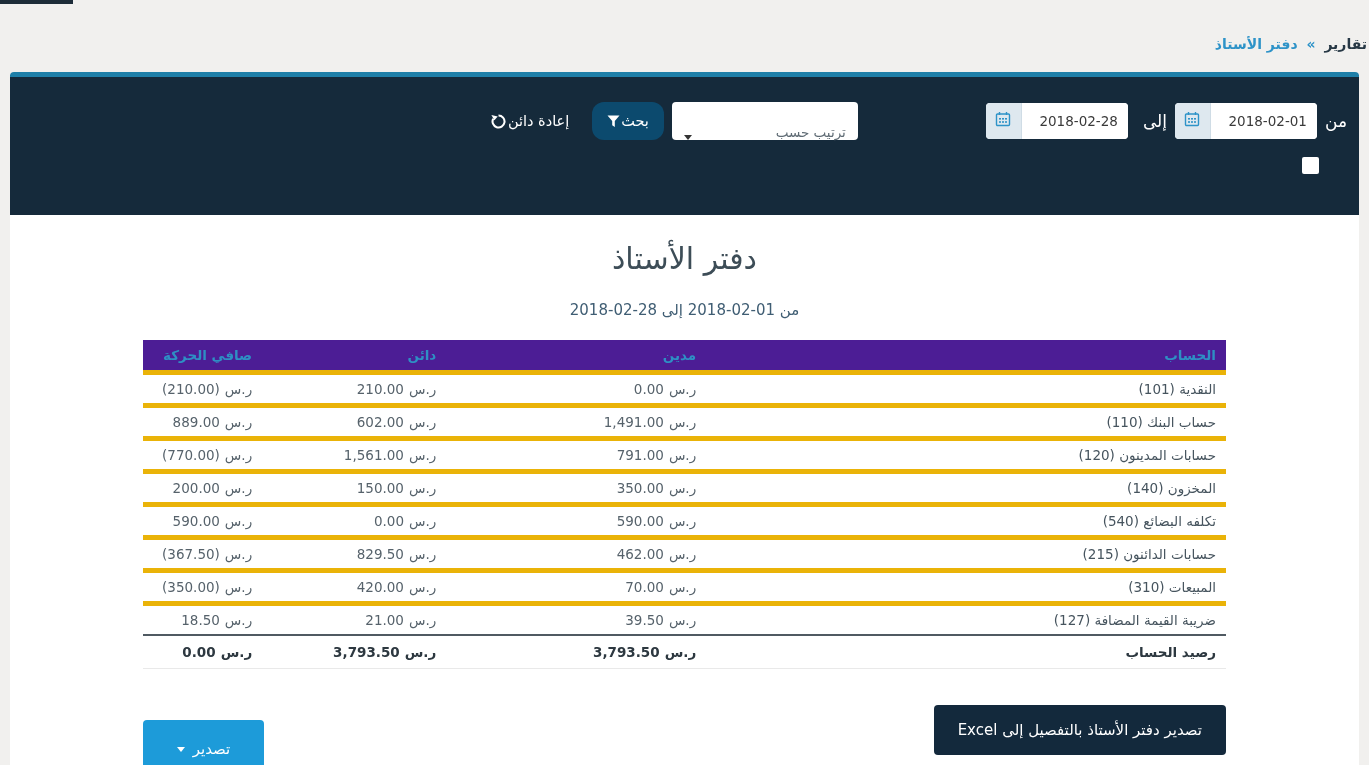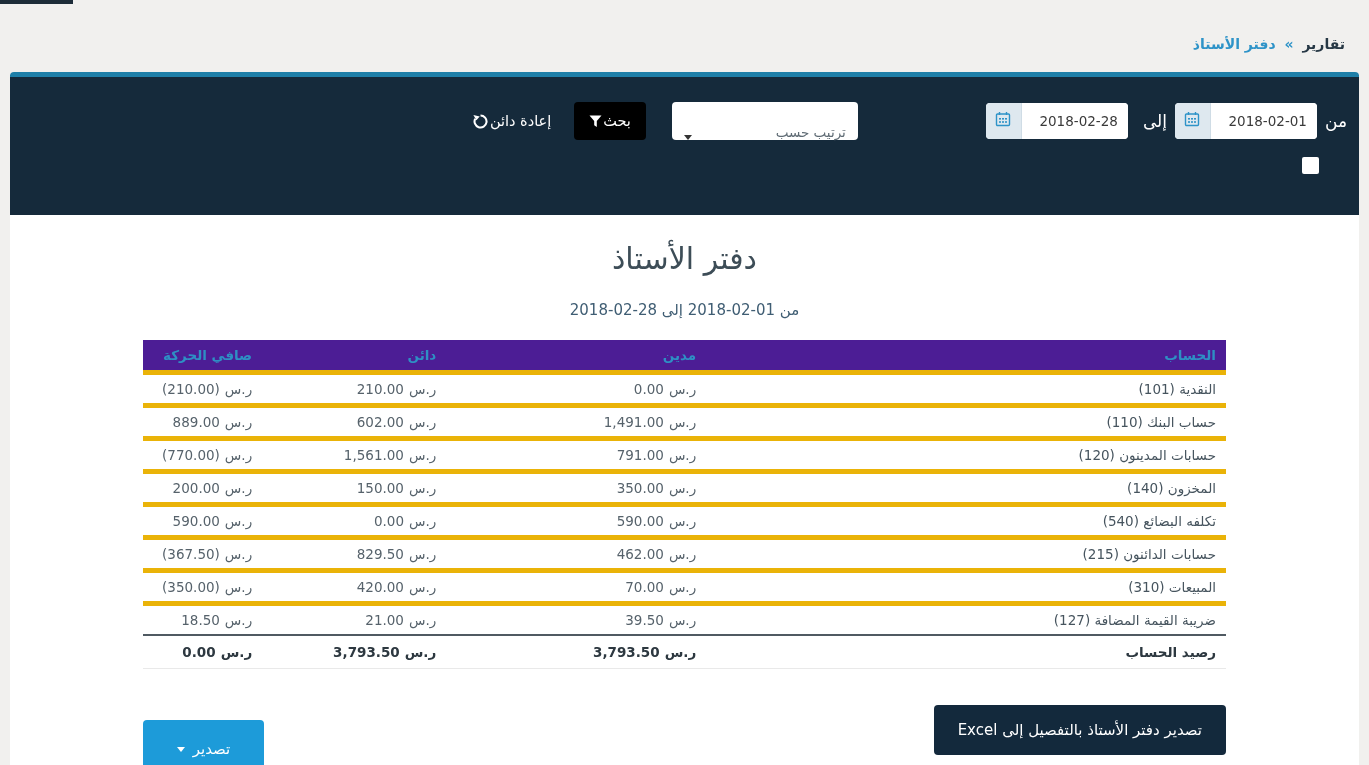--- a/index.html
+++ b/index.html
@@ -4,21 +4,21 @@
 <style>
   * { box-sizing: border-box; margin: 0; padding: 0; }
   html, body { width: 1369px; height: 765px; overflow: hidden; }
   body {
     font-family: "DejaVu Sans", "Liberation Sans", sans-serif;
     background: #f1f0ee;
     direction: rtl;
     position: relative;
   }
   .top-sliver { position: absolute; top: 0; left: 0; width: 73px; height: 4px; background: #1d2c38; }
-  .breadcrumb { position: absolute; top: 36px; right: 24px; font-size: 14px; font-weight: bold; }
+  .breadcrumb { position: absolute; top: 36px; right: 2px; font-size: 14px; font-weight: bold; }
   .breadcrumb .crumb-section { color: #273845; cursor: pointer; }
   .breadcrumb .crumb-sep { color: #2e93c8; margin: 0 4px; }
   .breadcrumb .crumb-current { color: #2e93c8; }
 
   .card { position: absolute; top: 72px; right: 10px; left: 10px; min-height: 693px; background: #ffffff; border-radius: 4px 4px 0 0; }
 
   
   .filter-panel {
     background: #152a3b;
     border-top: 5px solid #1e7fa8;
@@ -49,22 +49,22 @@
     border-radius: 4px; display: flex; align-items: flex-end;
     justify-content: space-between; padding: 0 12px; cursor: pointer; flex: none;
   }
   .sort-select .sel-label { font-size: 13.5px; color: #5f6b74; }
   .caret {
     width: 0; height: 0; border-left: 4.5px solid transparent;
     border-right: 4.5px solid transparent; border-top: 5px solid #333;
   }
   .caret-white { border-top-color: #fff; }
   .btn-search {
-    margin-right: 18px; background: #000000; color: #fff; border: none;
-    border-radius: 4px; height: 38px; padding: 0 15px; font-family: inherit;
+    background: #0c4a6e; color: #fff; border: none;
+    border-radius: 12px; height: 38px; padding: 0 15px; font-family: inherit;
     font-size: 14.5px; display: flex; align-items: center; cursor: pointer; flex: none;
   }
   .btn-search svg { margin-right: 1px; }
   .btn-reset {
     margin-right: 15px; background: transparent; border: none; color: #fff;
     font-family: inherit; font-size: 14.5px; display: flex; align-items: center;
     gap: 2px; cursor: pointer; flex: none;
   }
   .checkbox-row { display: flex; align-items: center; gap: 9px; margin-top: 17px; padding-right: 28px; }
   .checkbox-row input[type="checkbox"] {

